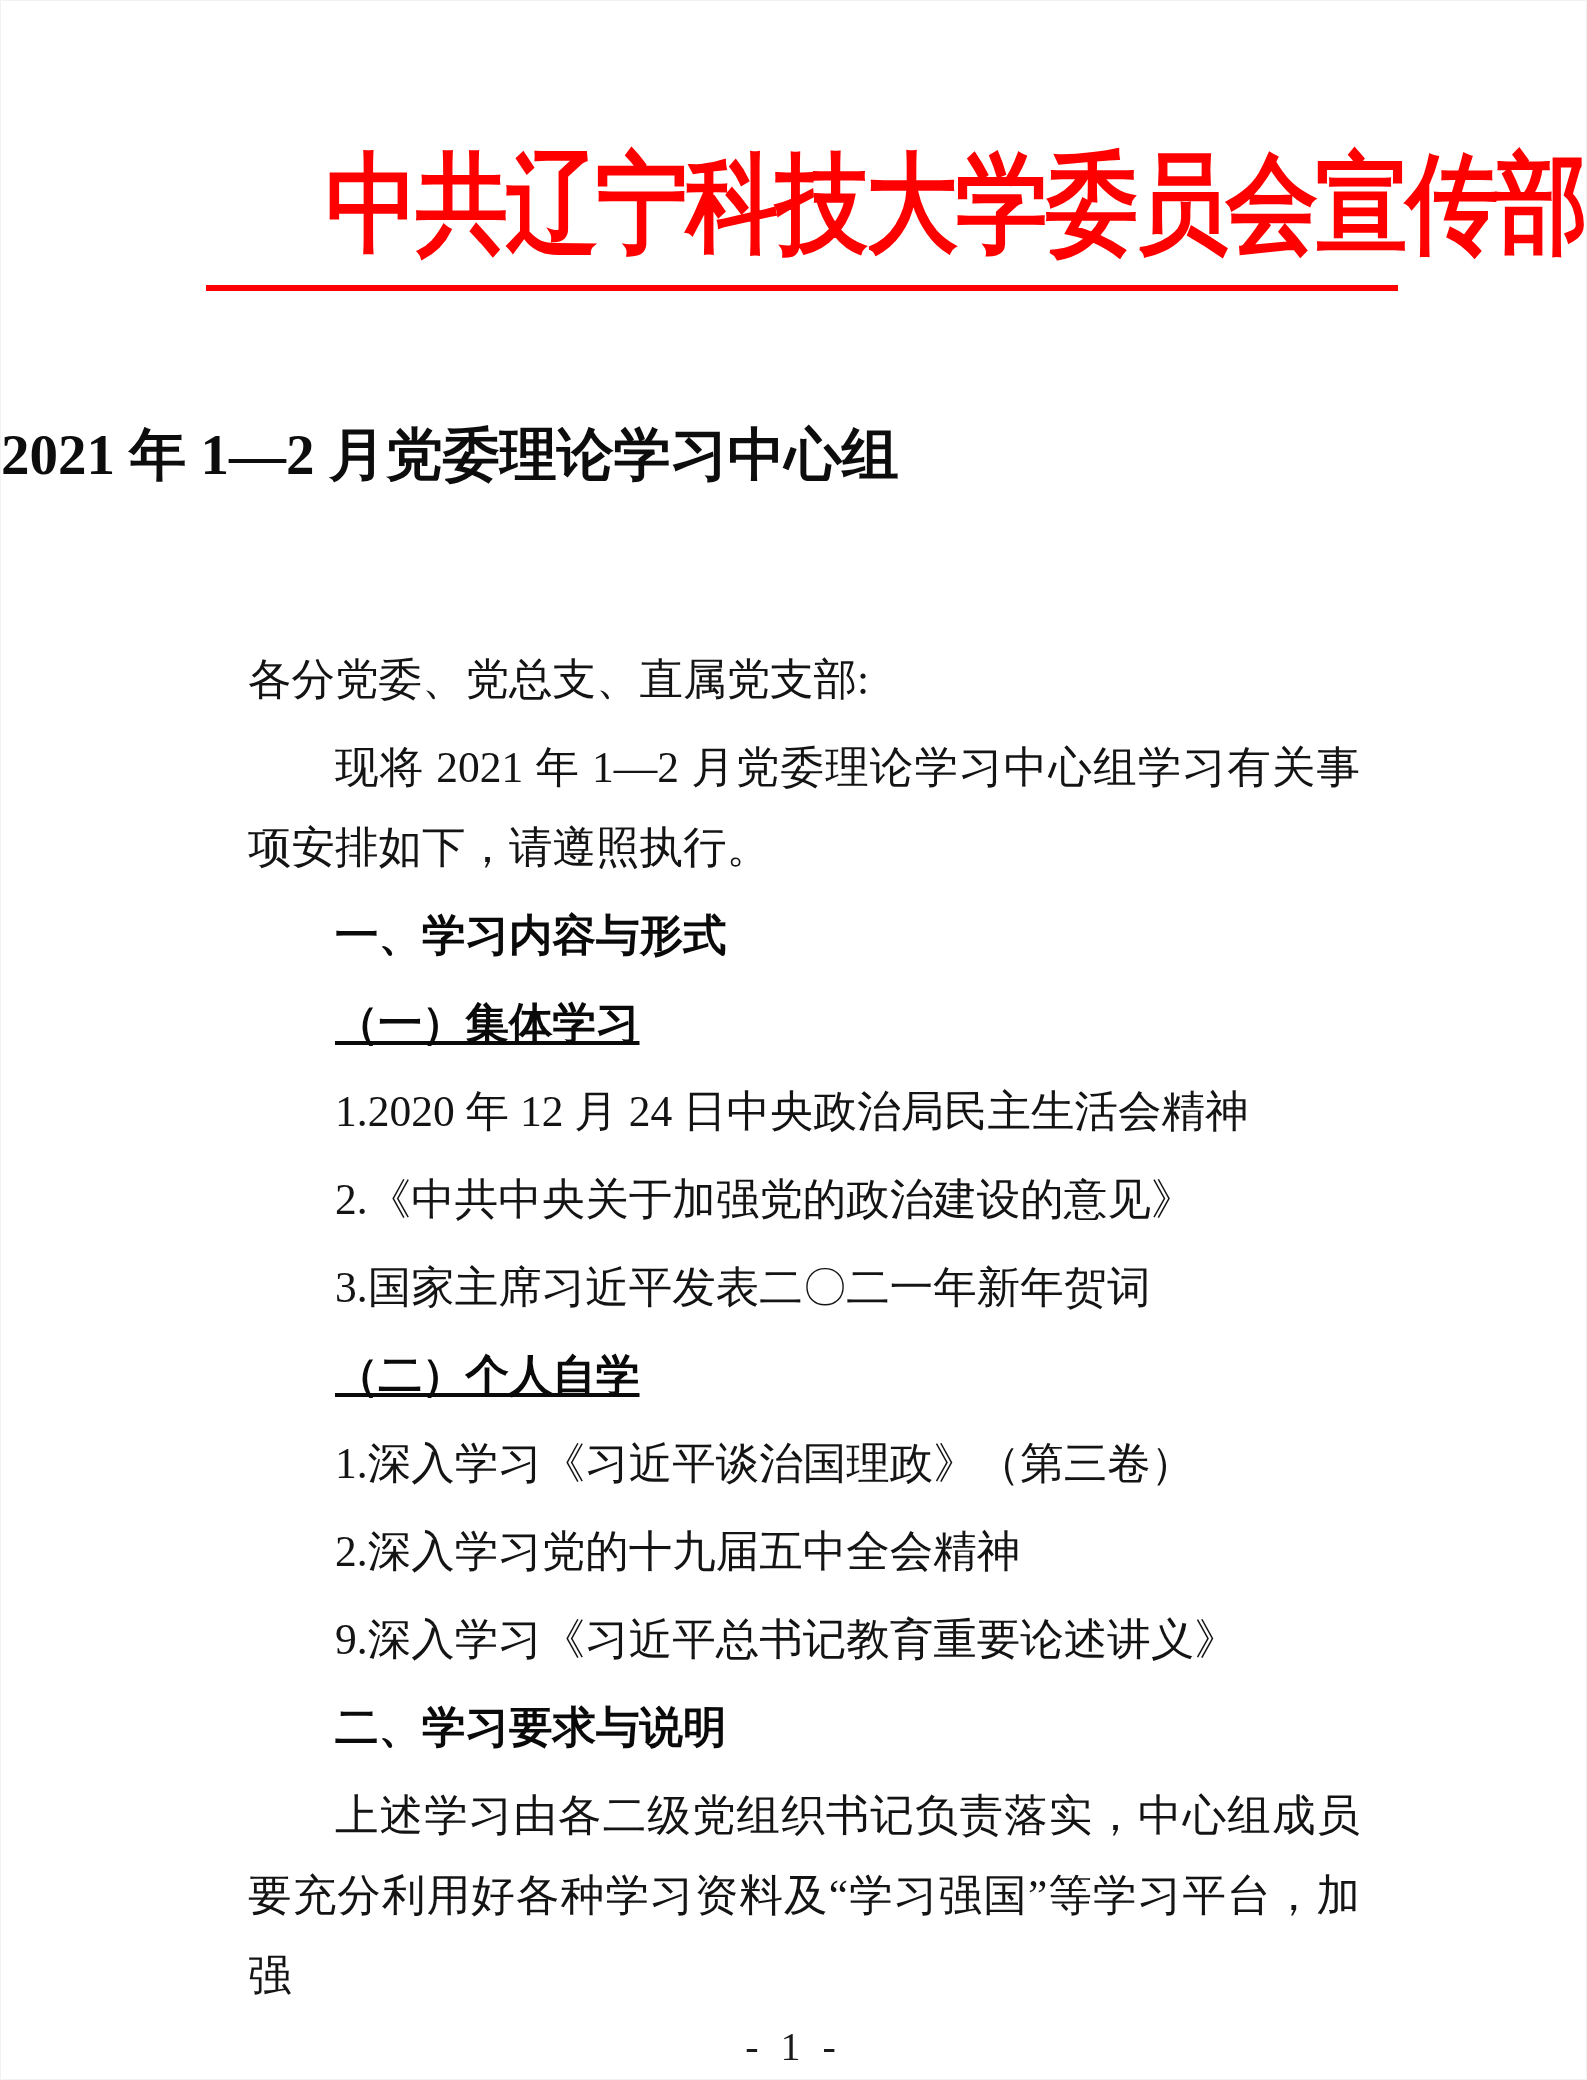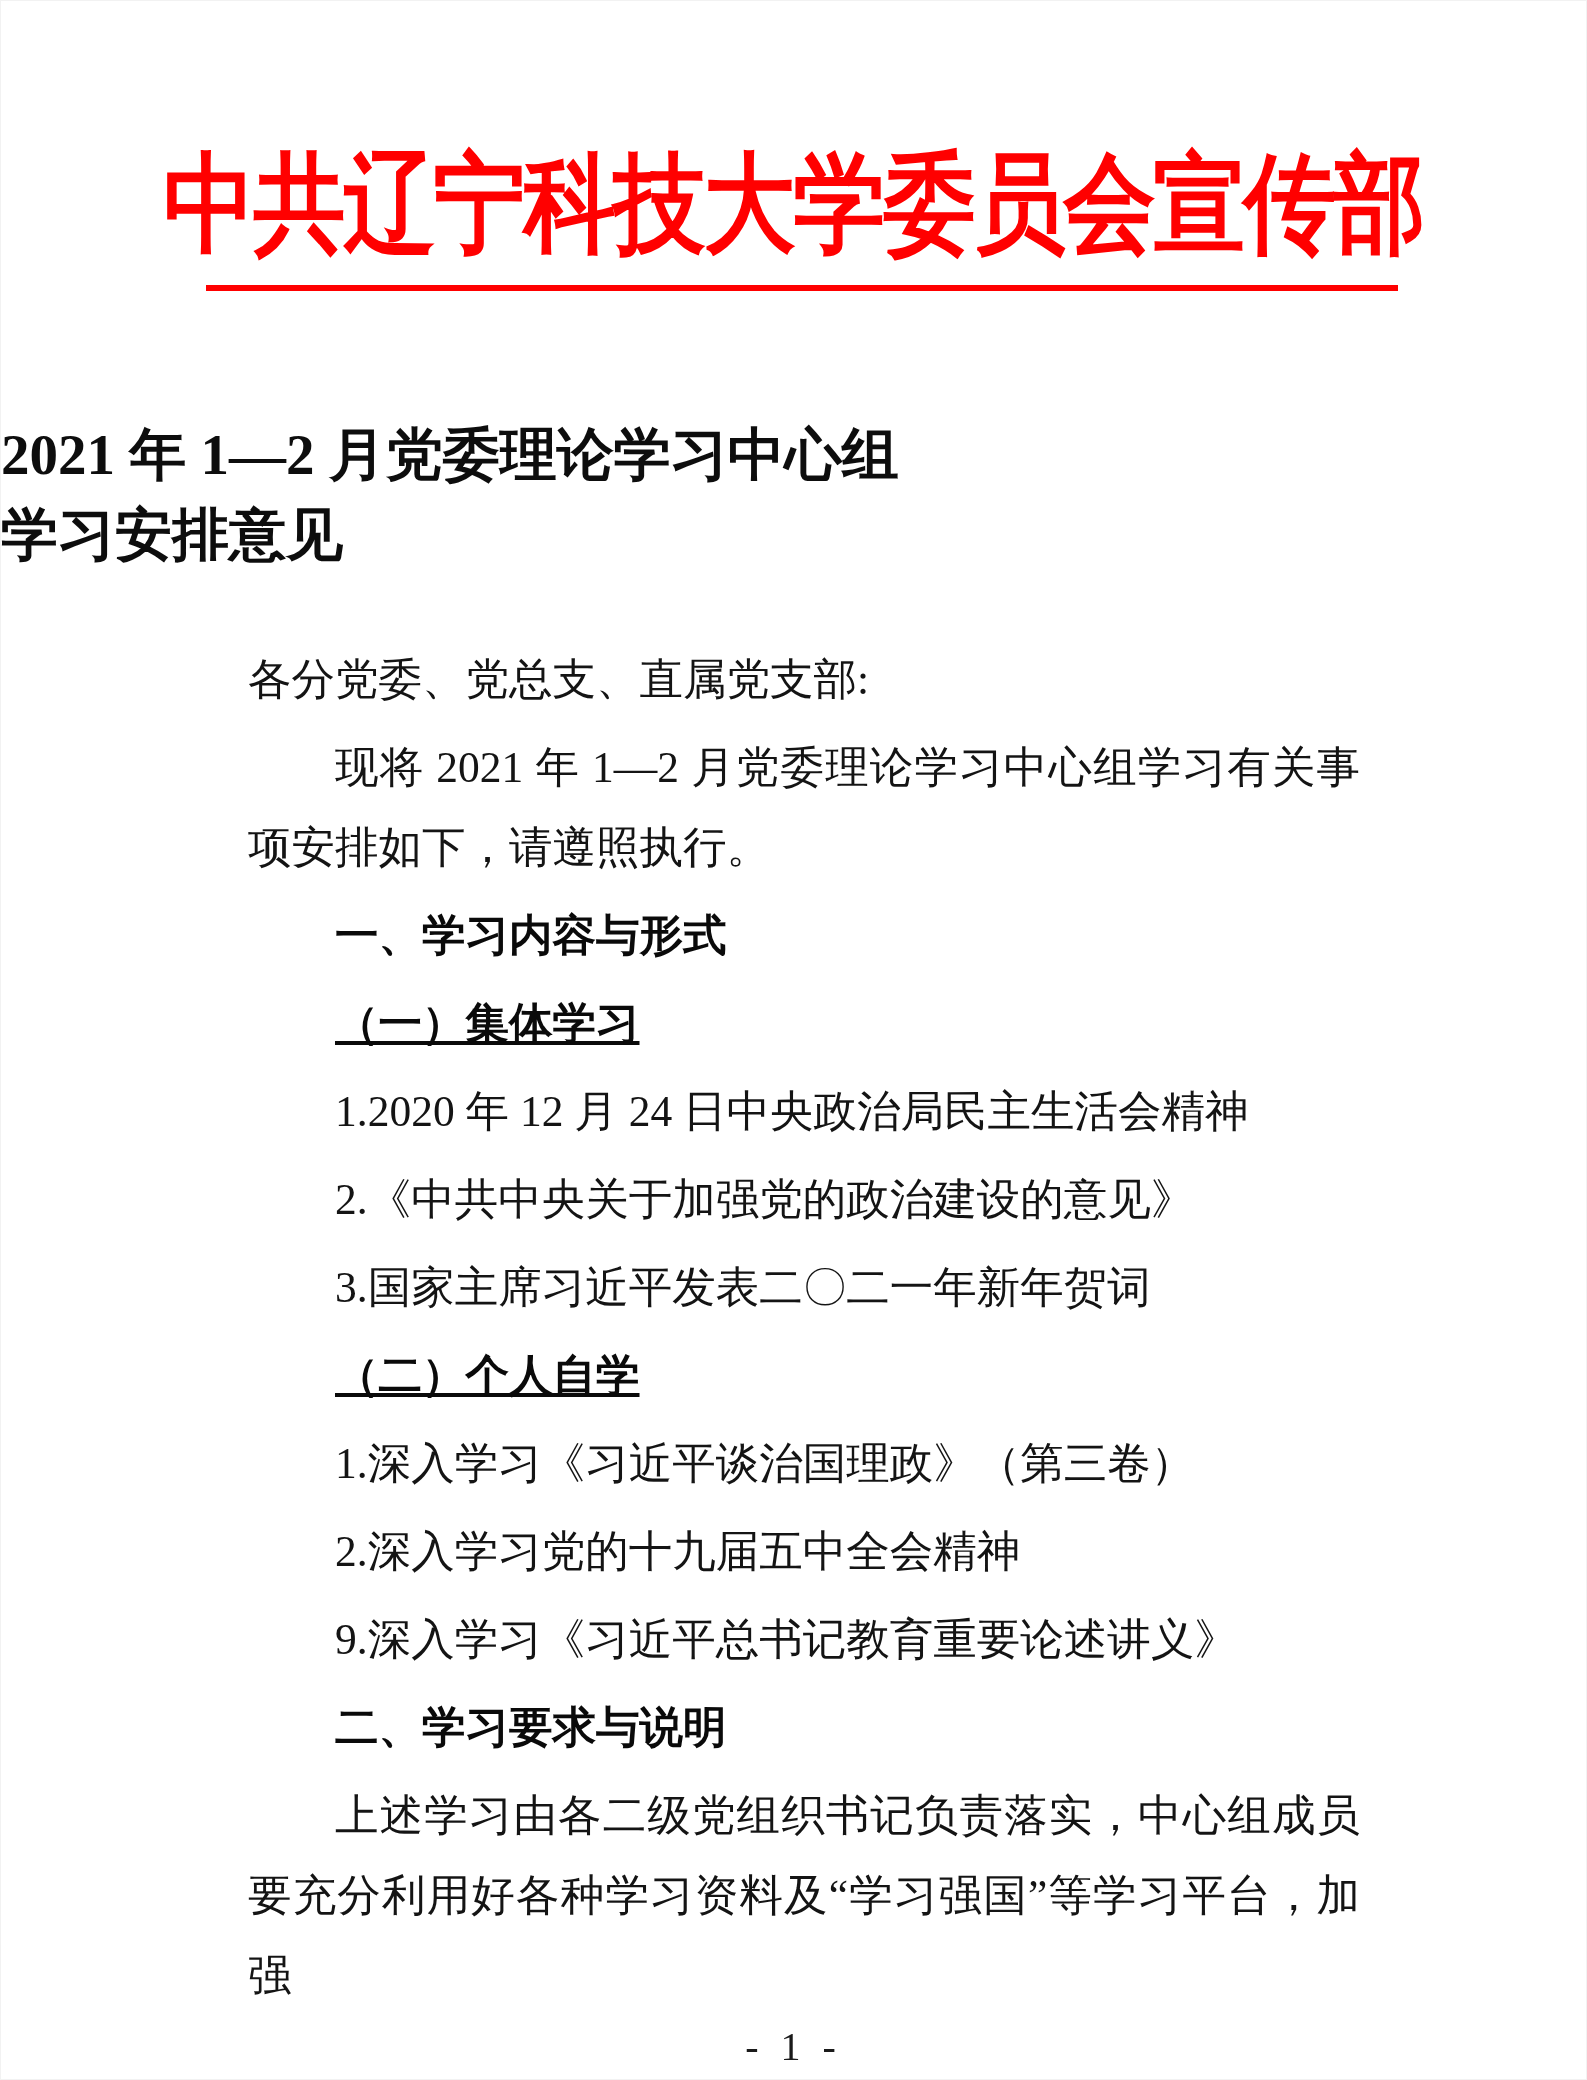--- a/index.html
+++ b/index.html
@@ -18,21 +18,21 @@
     overflow: hidden;
     border: 1px solid #f2f2f2;
     box-sizing: border-box;
   }
   
   .letterhead {
     position: absolute;
     top: 108px;
     left: 0;
     width: 100%;
-    text-align: center;
+    text-align: right;
   }
   .letterhead-text {
     display: inline-block;
     font-size: 92px;
     font-weight: 700;
     color: #ff0000;
     line-height: 162px;
     letter-spacing: -2px;
     white-space: nowrap;
     transform: scaleY(1.18);
@@ -100,21 +100,20 @@
 <div class="page">
 
   <header class="letterhead">
     <div class="letterhead-text">中共辽宁科技大学委员会宣传部</div>
   </header>
 
   <div class="red-rule"></div>
 
   <h1 class="doc-title">
     <span class="title-line">2021 年 1—2 月党委理论学习中心组</span>
-    <span class="title-line">学习安排意见</span>
   </h1>
 
   <main class="doc-body">
     <p class="para salutation">各分党委、党总支、直属党支部:</p>
     <p class="para indent">现将 2021 年 1—2 月党委理论学习中心组学习有关事项安排如下，请遵照执行。</p>
     <p class="para heading1">一、学习内容与形式</p>
     <p class="para heading2">（一）集体学习</p>
     <p class="para indent">1.2020 年 12 月 24 日中央政治局民主生活会精神</p>
     <p class="para indent">2.《中共中央关于加强党的政治建设的意见》</p>
     <p class="para indent">3.国家主席习近平发表二〇二一年新年贺词</p>

